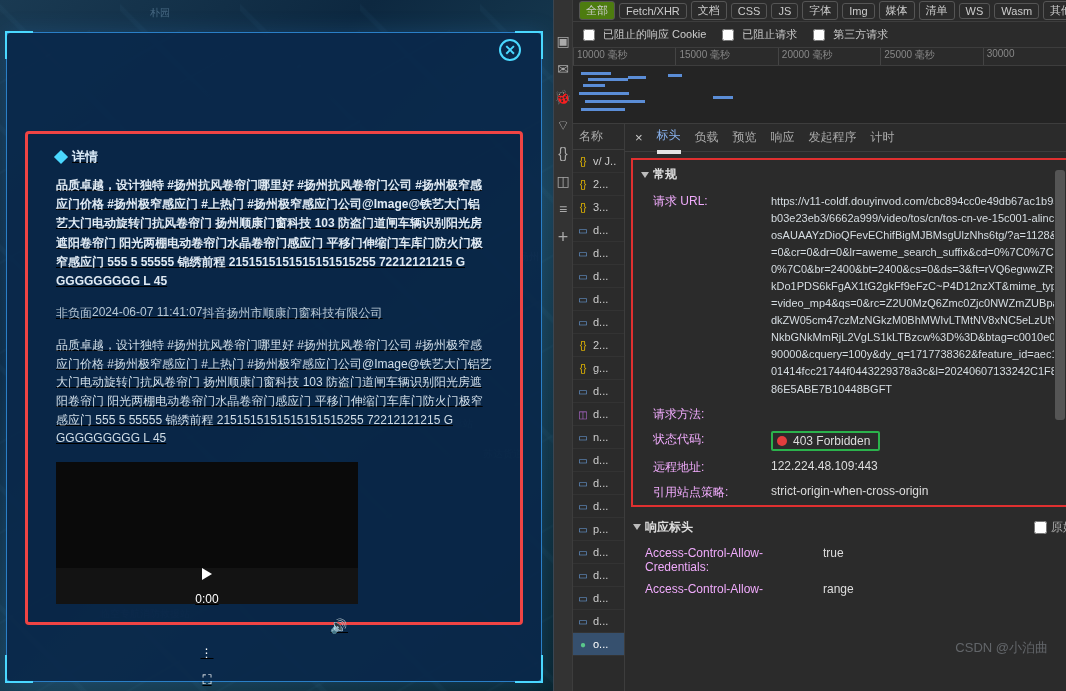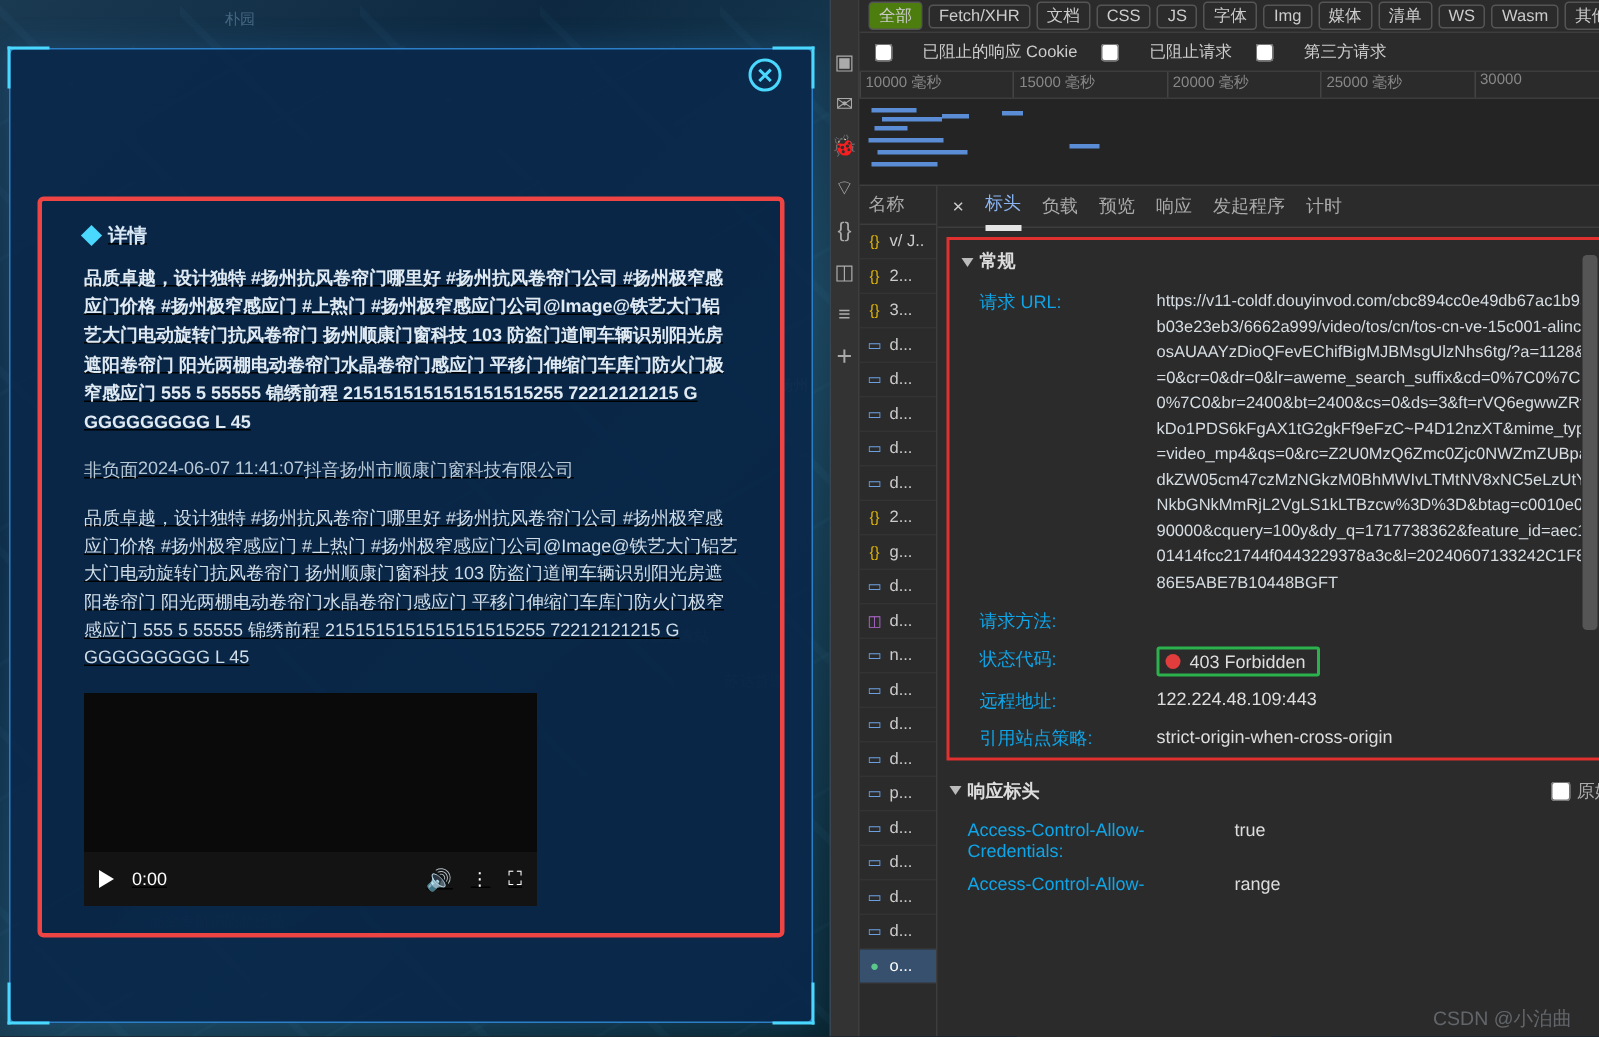--- a/index.html
+++ b/index.html
@@ -73,29 +73,29 @@
 .para2 { color:#d0dde7; font-size:12px; line-height:1.55; }
 
 .video {
   margin-top: 14px; width: 302px; height: 142px;
   background: #0a0a0a; position: relative;
   display: flex; align-items: flex-end;
 }
 .video-controls {
   width:100%; height:36px; background:rgba(20,20,20,0.9);
   display:flex; align-items:center; gap:12px; padding:0 10px;
-  color:#fff; font-size:12px;
+  color:#fff; font-size:12px;flex-direction:column;
 }
 .play-tri { width:0;height:0;border-left:10px solid #fff;border-top:6px solid transparent;border-bottom:6px solid transparent; }
 .vol { margin-left:auto; font-size:14px; }
 .more-dots { letter-spacing:1px; }
 .expand-i { font-size:13px; }
 
 .watermark {
-  position:absolute; right:18px; bottom:3px;
+  position:absolute; right:18px; bottom:34px;
   color:rgba(200,210,220,0.35); font-size:13px;
 }
 
 
 .devtools {
   position:absolute; left:554px; top:0;
   width:512px; height:691px;
   background:#2b2b2b; color:#ccc;
   font-size:12px;
   display:flex;
@@ -116,21 +116,21 @@
   padding:0 6px; background:#2b2b2b;
   border-bottom:1px solid #3d3d3d;
 }
 .filter-chip { padding:1px 6px; border:1px solid #555; border-radius:3px; font-size:11px; color:#ccc; cursor:pointer; white-space:nowrap; }
 .filter-chip.active { background:#4d7c0f; }
 
 .checkbox-row {
   height:26px; display:flex; align-items:center; gap:16px;
   padding:0 10px; border-bottom:1px solid #3d3d3d;
 }
-.cb { display:flex; align-items:center; gap:20px; font-size:11px; color:#ccc; }
+.cb { display:flex; align-items:center; gap:8px; font-size:11px; color:#ccc; }
 .cb input { width:12px; height:12px; }
 
 .timeline-ruler {
   height:18px; display:flex; border-bottom:1px solid #3d3d3d;
   font-size:10px; color:#888; position:relative;
 }
 .ruler-tick { flex:1; border-left:1px solid #444; padding-left:3px; white-space:nowrap; }
 .waterfall {
   height:58px; background:#242424; border-bottom:1px solid #3d3d3d;
   position:relative;
@@ -169,21 +169,21 @@
 .red-box {
   margin:6px; border:2px solid #e03030;
   flex-shrink:0; display:flex; flex-direction:column;
 }
 .section-hdr {
   display:flex; align-items:center; gap:4px;
   padding:6px 8px; color:#ddd; font-weight:bold;
 }
 .tri-down { width:0;height:0;border-left:4px solid transparent;border-right:4px solid transparent;border-top:6px solid #bbb; }
 .kv-row { display:flex; padding:4px 8px 4px 20px; gap:8px; }
-.kv-key { width:110px; flex-shrink:0; color:#0ea5e9; }
+.kv-key { width:110px; flex-shrink:0; color:#f0abfc; }
 .kv-val { flex:1; color:#ddd; word-break:break-all; }
 
 .url-val { font-size:11px; line-height:1.55; color:#d6dde2; }
 
 .green-box {
   border:2px solid #2bb24c; display:inline-flex; align-items:center;
   gap:6px; padding:1px 8px 1px 4px; border-radius:2px;
 }
 .status-dot { width:10px;height:10px;border-radius:50%;background:#e23d3d; }
 

